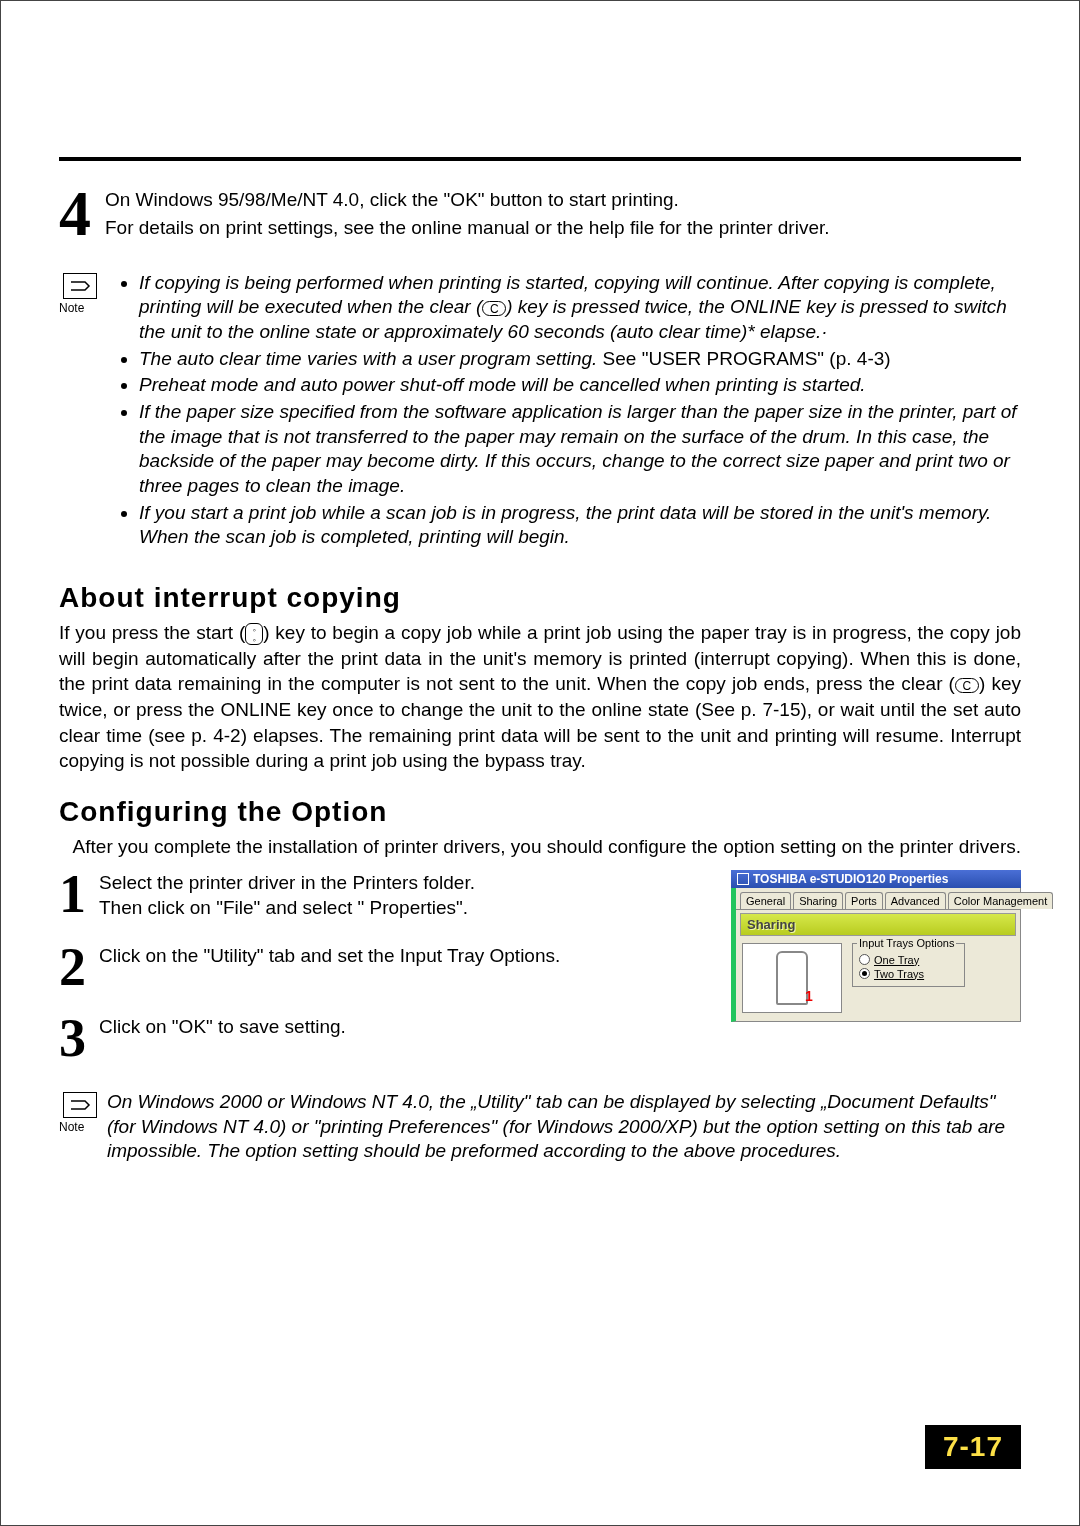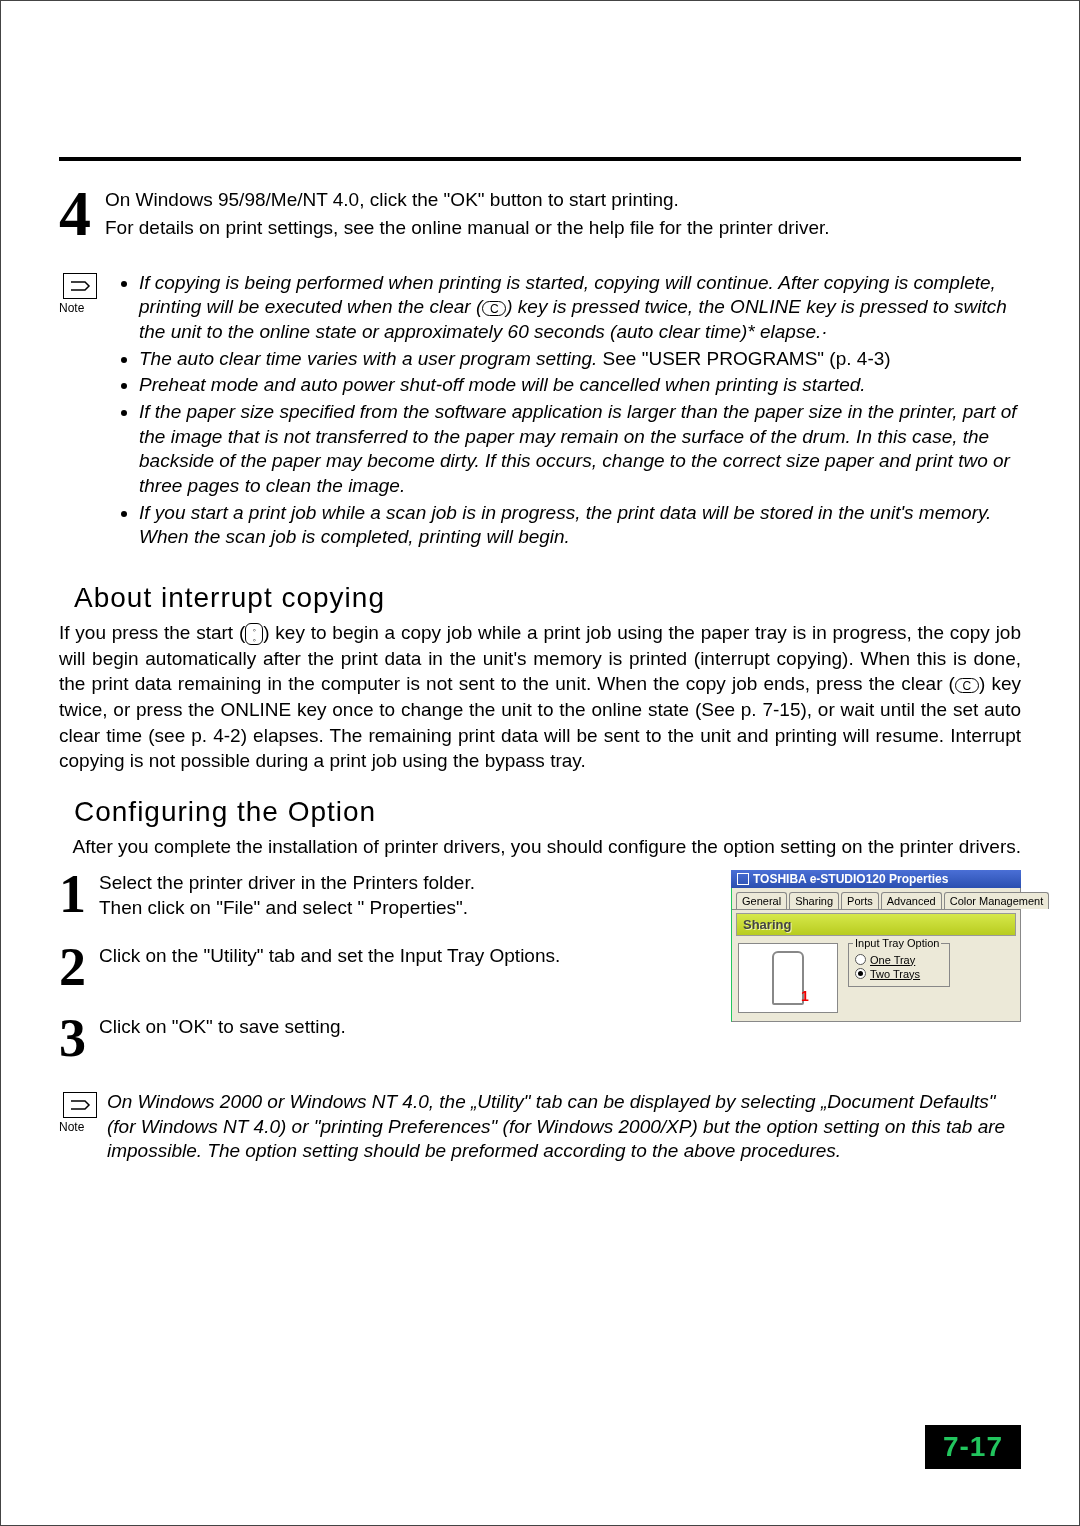--- a/index.html
+++ b/index.html
@@ -97,22 +97,22 @@
     height: 22px;
     min-width: 18px;
     line-height: 10px;
     padding: 1px 3px;
     font-size: 9px;
   }
 
   h2.section {
     font-family: Arial, Helvetica, sans-serif;
     font-size: 28px;
-    font-weight: normal;
-    margin: 22px 0 6px 15px;
+    font-weight: bold;
+    margin: 22px 0 6px 0;
     letter-spacing: 1px;
   }
   p.body-text {
     font-size: 19px;
     line-height: 1.35;
     margin: 0 0 10px 0;
     text-align: justify;
   }
 
   .config-row {
@@ -144,21 +144,21 @@
     align-items: center;
   }
   .dlg-titlebar .sq {
     width: 12px; height: 12px;
     border: 1px solid #fff;
     margin-right: 4px;
     display: inline-block;
   }
   .dlg-body {
     background: #ece9d8;
-    border-left: 1px solid #22c55e;
+    border-left: 5px solid #22c55e;
     border-right: 1px solid #888;
     border-bottom: 1px solid #888;
     padding-bottom: 8px;
   }
   .dlg-tabs {
     display: flex;
     border-bottom: 1px solid #888;
     font-size: 11px;
     padding: 4px 4px 0 4px;
     gap: 2px;
@@ -241,21 +241,21 @@
     background: #000;
     border-radius: 50%;
     top: 2px; left: 2px;
   }
 
   .page-number {
     position: absolute;
     bottom: 56px;
     right: 58px;
     background: #000;
-    color: #22c55e;
+    color: #fde047;
     font-weight: bold;
     font-size: 28px;
     padding: 6px 18px;
     letter-spacing: 1px;
   }
 </style>
 </head>
 <body>
 
 <div class="page">
@@ -338,21 +338,21 @@
           <div class="dlg-tab">Advanced</div>
           <div class="dlg-tab">Color Management</div>
         </div>
         <div class="util-bar">Sharing</div>
         <div class="dlg-content">
           <div class="dlg-tray-preview">
             <div class="shape"></div>
             <div class="red1">1</div>
           </div>
           <div class="tray-opts">
-            <span class="grp-label">Input Tray Option</span>
+            <span class="grp-label">Input Trays Options</span>
             <div class="radio-row">
               <span class="radio"></span>
               <span style="text-decoration: underline;">One Tray</span>
             </div>
             <div class="radio-row">
               <span class="radio sel"></span>
               <span style="text-decoration: underline;">Two Trays</span>
             </div>
           </div>
         </div>

